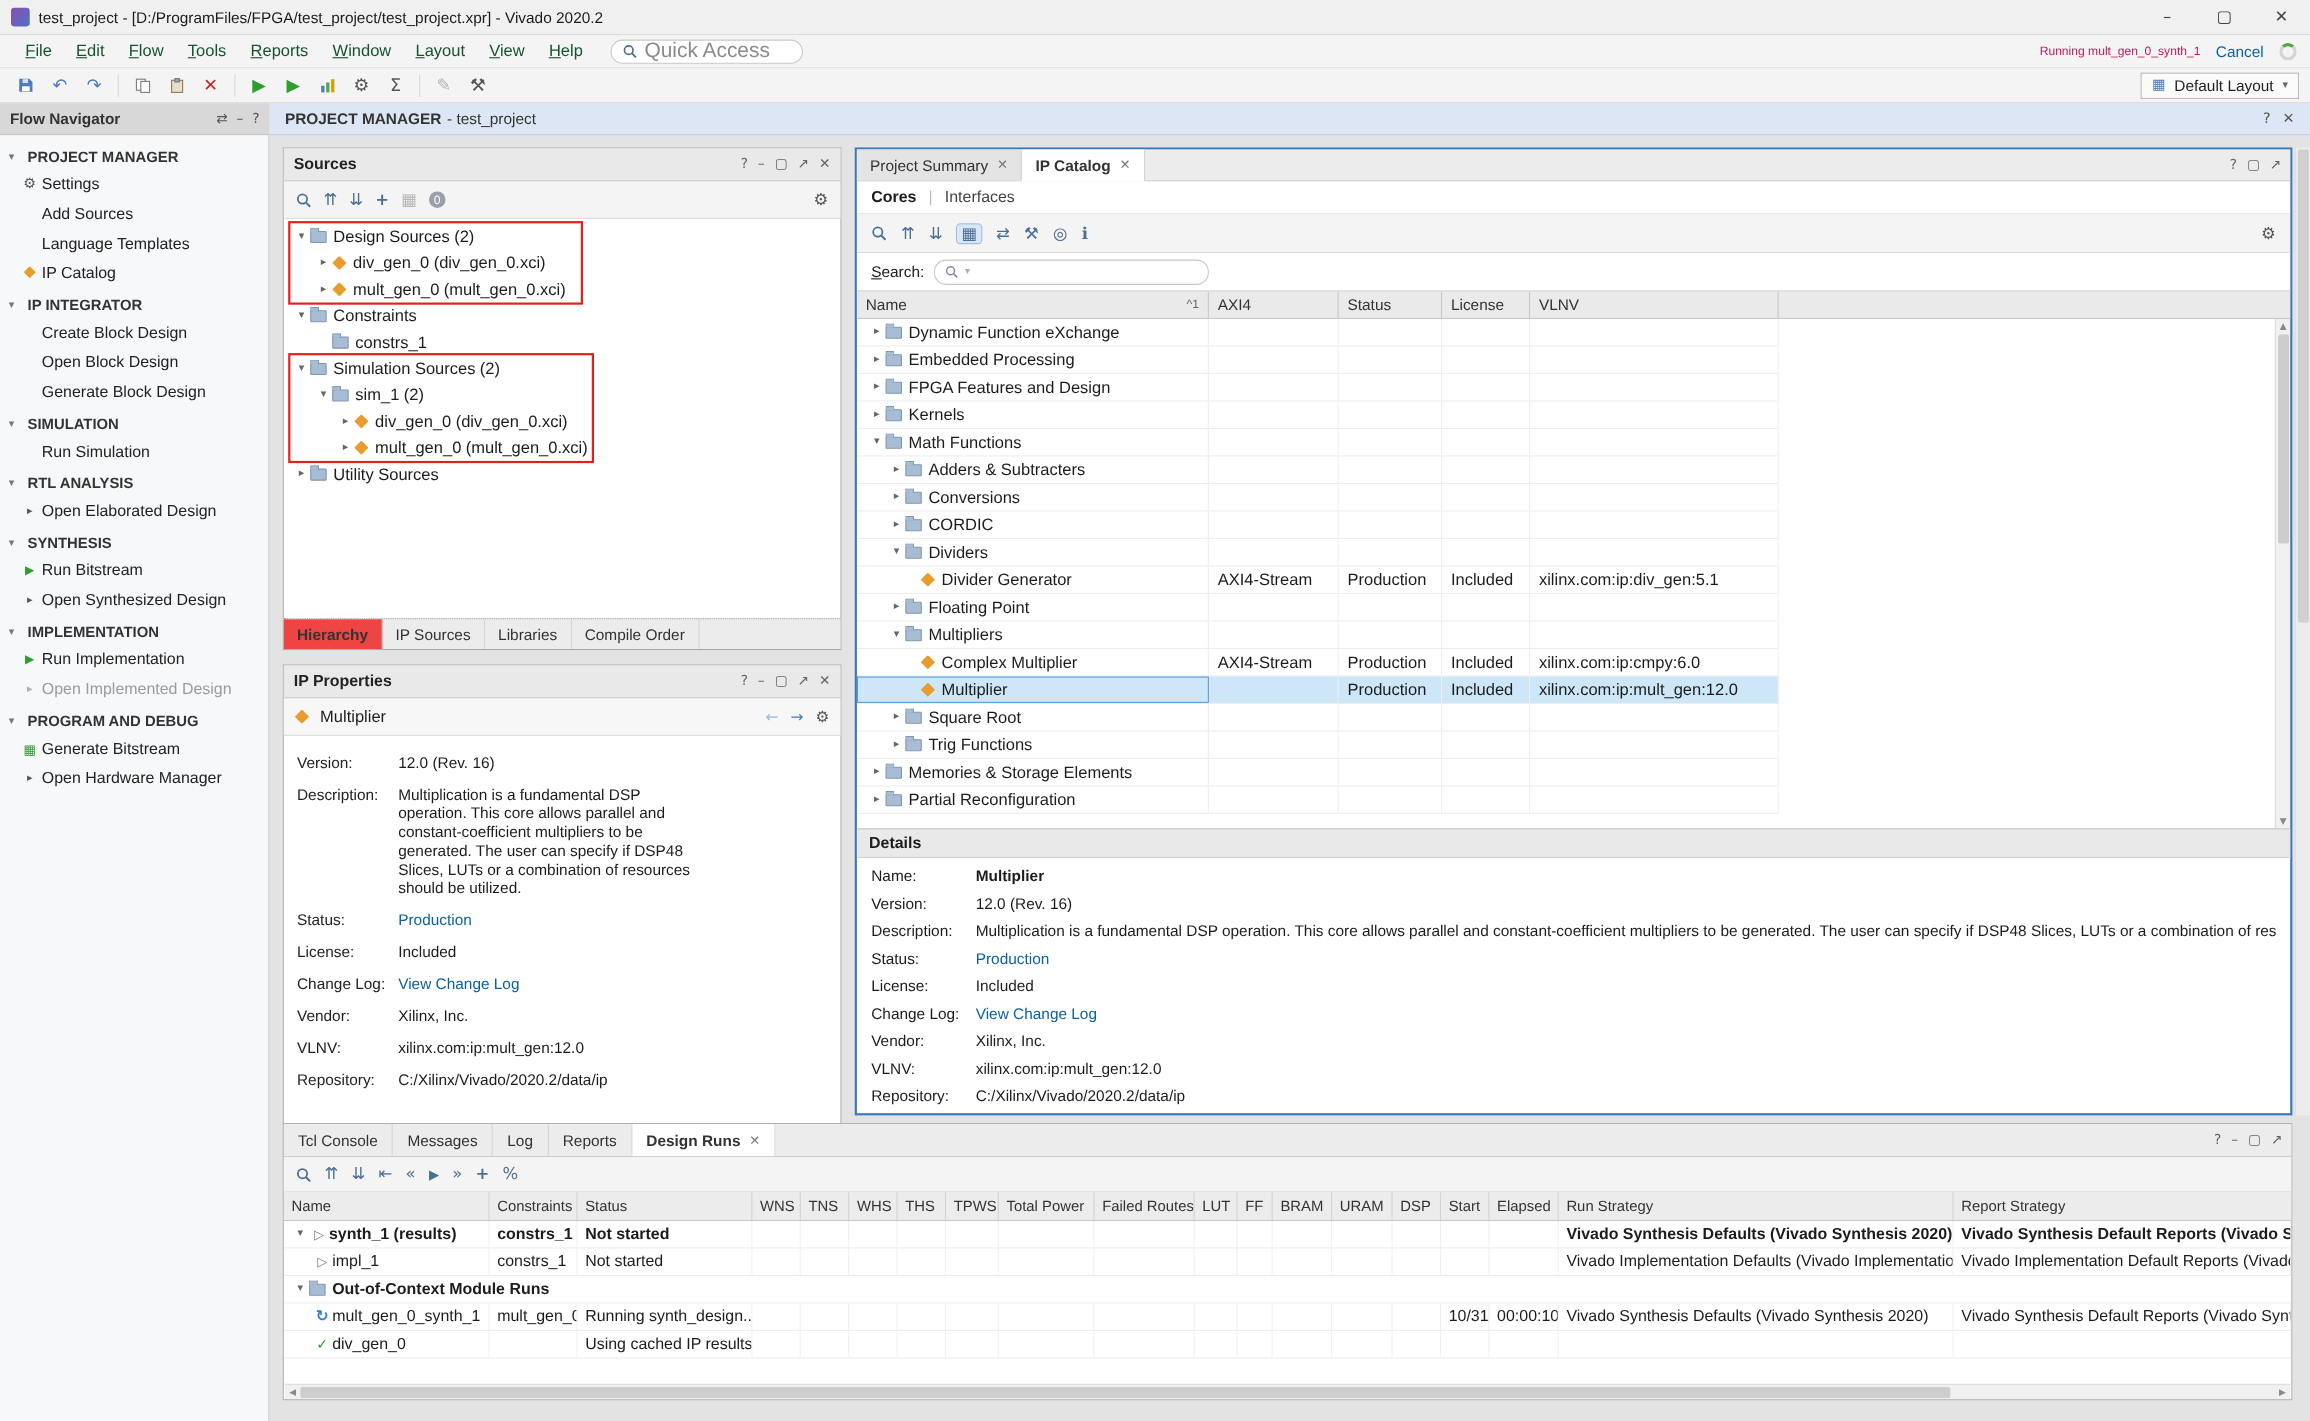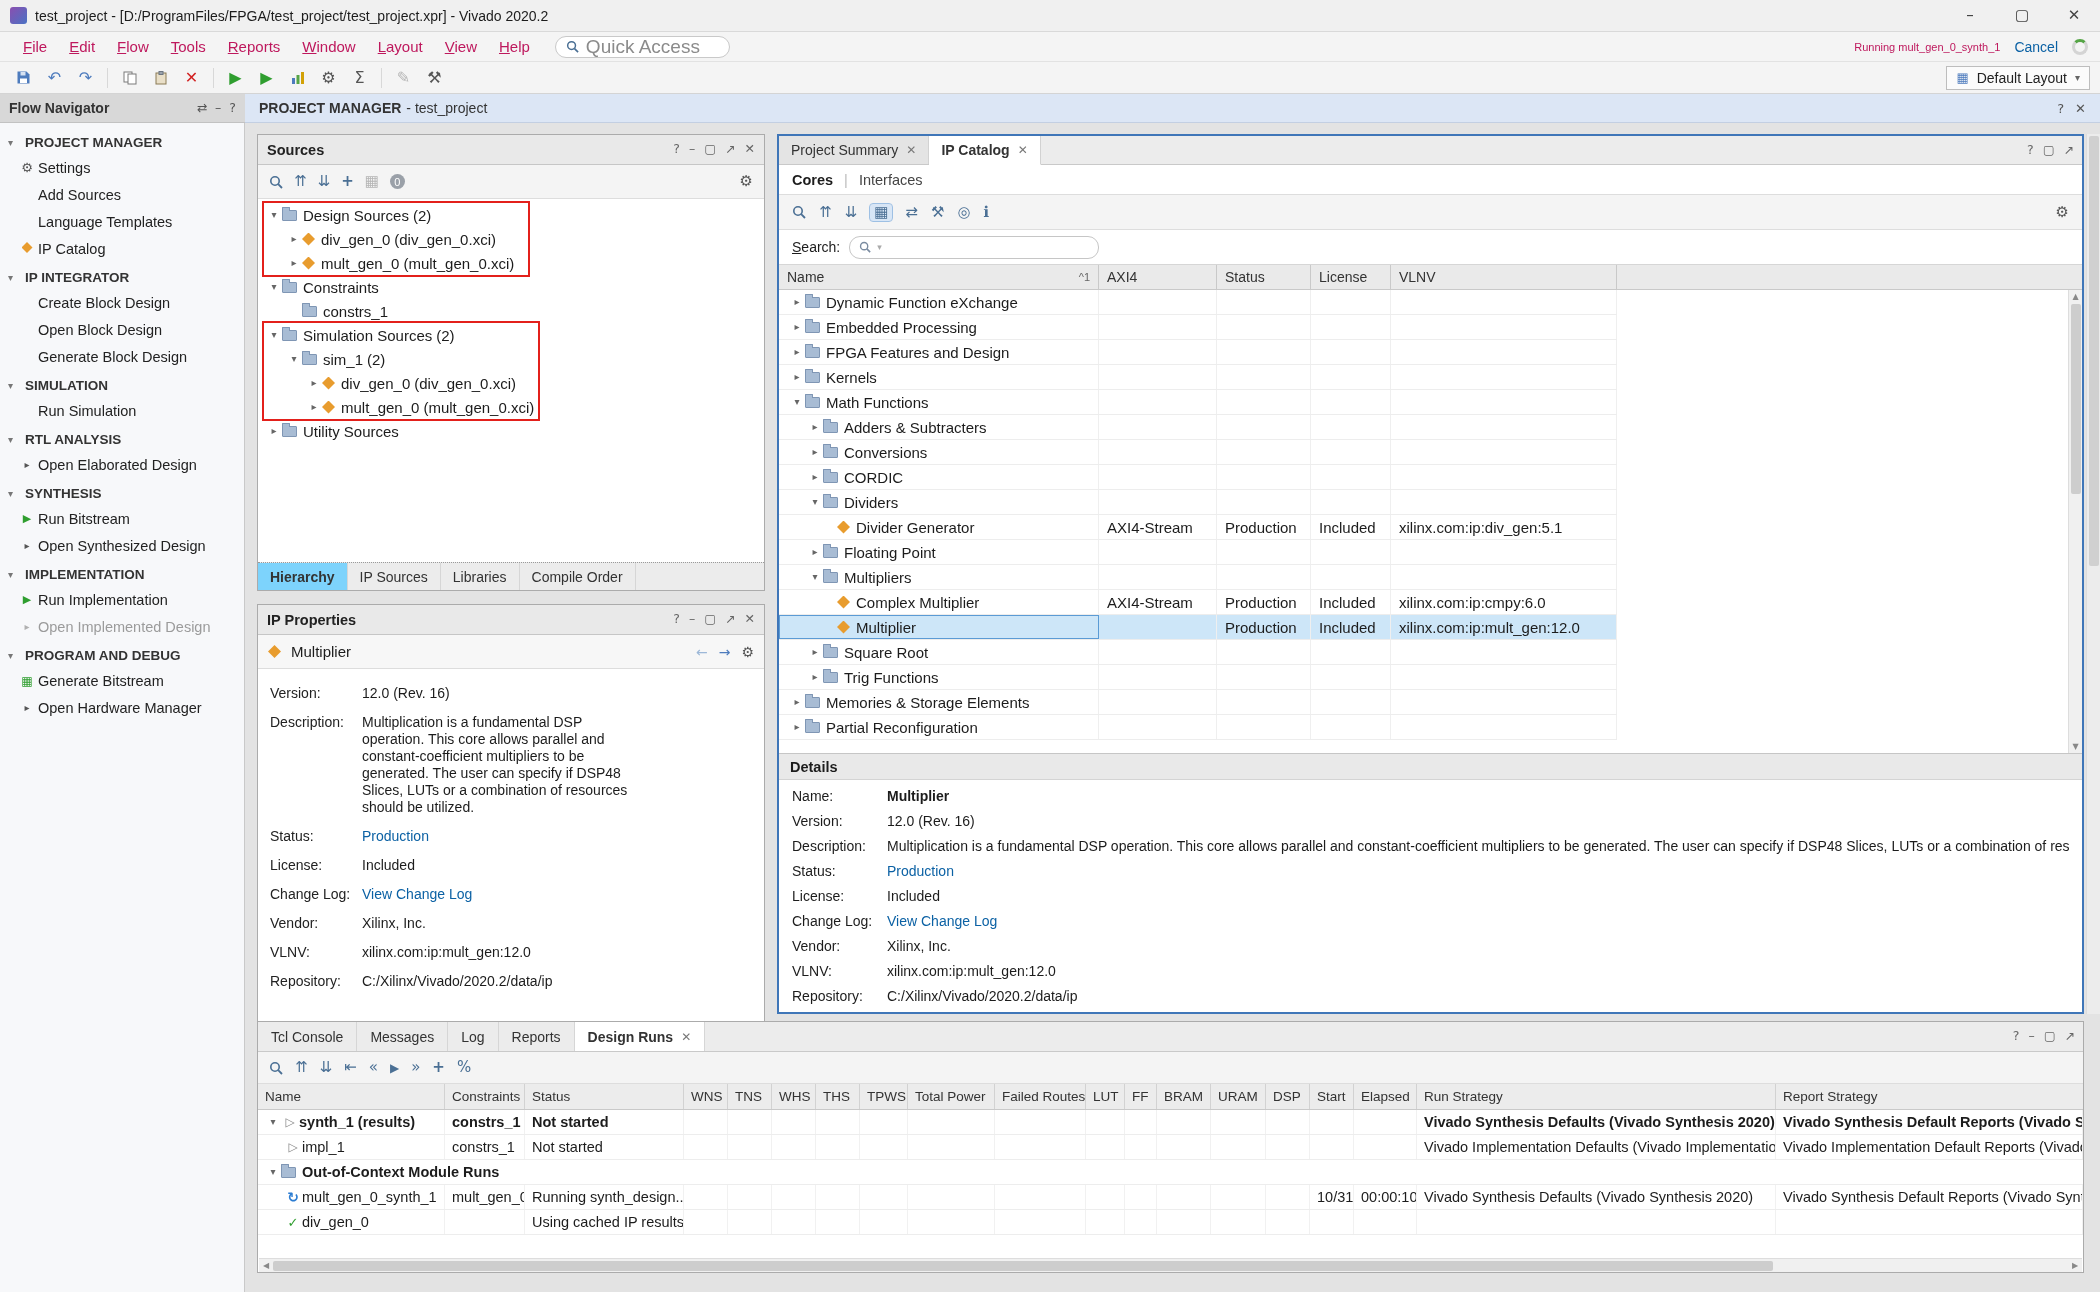--- a/index.html
+++ b/index.html
@@ -7,21 +7,21 @@
 body{font-family:"Liberation Sans","DejaVu Sans",sans-serif;font-size:15px;color:#1c1c1c;background:#ececec;position:relative}
 .ico{font-family:"DejaVu Sans",sans-serif;line-height:1}
 #app{position:absolute;inset:0}
 
 .titlebar{position:absolute;left:0;top:0;width:100%;height:32px;background:#f0f0f0;border-bottom:1px solid #d9d9d9;display:flex;align-items:center;padding-left:10px;font-size:14px}
 .tlogo{width:17px;height:17px;border-radius:3px;background:linear-gradient(135deg,#8a4fb0,#4a72c4);margin-right:8px;flex:none}
 .wbtns{margin-left:auto;display:flex;height:100%}
 .wbtn{width:52px;display:flex;align-items:center;justify-content:center;color:#444;font-size:15px}
 
 .menubar{position:absolute;left:0;top:32px;width:100%;height:30px;background:#f4f4f4;display:flex;align-items:center;padding:0 12px;border-bottom:1px solid #e2e2e2}
-.mitem{padding:4px 11px;color:#be185d}
+.mitem{padding:4px 11px;color:#14532d}
 .mitem::first-letter{text-decoration:underline}
 .qaccess{display:flex;align-items:center;gap:7px;border:1px solid #c9c9c9;border-radius:11px;background:#fff;height:22px;padding:0 10px;margin-left:14px;color:#8b8b8b;font-size:19px;width:175px}
 .mright{margin-left:auto;display:flex;align-items:center;gap:14px}
 .runtext{color:#be185d;font-size:11px}
 .lnk{color:#0b61a4}
 .spin{width:16px;height:16px;border-radius:50%;border:3px solid #d4d4d4;border-top-color:#56a546;flex:none}
 
 .toolbar{position:absolute;left:0;top:62px;width:100%;height:32px;background:#f4f4f4;border-bottom:1px solid #d4d4d4;display:flex;align-items:center;gap:4px;padding:0 10px}
 .tbi{width:27px;height:26px;display:flex;align-items:center;justify-content:center;font-size:16px;color:#555}
 .tbi.green{color:#2f9e2f}.tbi.red{color:#d22222;font-weight:bold}.tbi.dis{color:#b5b5b5}.tbi.blue{color:#4d7bbd}
@@ -55,21 +55,21 @@
 .tree{flex:1;position:relative;padding-top:4px;overflow:hidden}
 .trow{display:flex;align-items:center;height:24px;font-size:15px;white-space:nowrap}
 .tchev{width:16px;text-align:center;color:#666;font-size:10px;flex:none}
 .tsuf{margin-left:4px}
 .fold{position:relative;display:inline-block;width:15px;height:11px;background:#a8bcd4;border:1px solid #7f96b4;border-radius:1px;margin-right:6px;flex:none}
 .fold::before{content:"";position:absolute;top:-4px;left:-1px;width:6px;height:3px;background:#a8bcd4;border:1px solid #7f96b4;border-bottom:none;border-radius:1px 1px 0 0}
 .ipic{display:inline-block;width:13px;height:13px;margin-right:6px;background:#e89c2e;clip-path:polygon(50% 0,100% 50%,50% 100%,0 50%);flex:none}
 .annot{position:absolute;border:2px solid #e3201b;pointer-events:none}
 .srctabs{height:28px;border-top:1px dotted #9a9a9a;display:flex;align-items:stretch;background:#ececec;flex:none}
 .stab{display:flex;align-items:center;padding:0 12px;font-size:14px;color:#333;border-right:1px solid #d6d6d6}
-.stab.act{background:#7dd3fc;font-weight:bold}
+.stab.act{background:#ef4444;font-weight:bold}
 
 .ipname{height:34px;background:#f7f7f7;border-bottom:1px solid #ddd;display:flex;align-items:center;gap:4px;padding:0 10px;font-size:15px;flex:none}
 .ipnav{margin-left:auto;display:flex;gap:11px;font-size:14px}
 .ppbody{flex:1;padding:16px 12px;overflow:hidden;font-size:14px;line-height:17px}
 .pprow{display:flex;margin-bottom:12px}
 .pplab{width:92px;flex:none;color:#222}
 .ppval{width:286px}
 
 .cat{border:2px solid #3f76b8}
 .cattabs{height:29px;background:#ececec;border-bottom:1px solid #c9c9c9;display:flex;align-items:stretch;flex:none}

